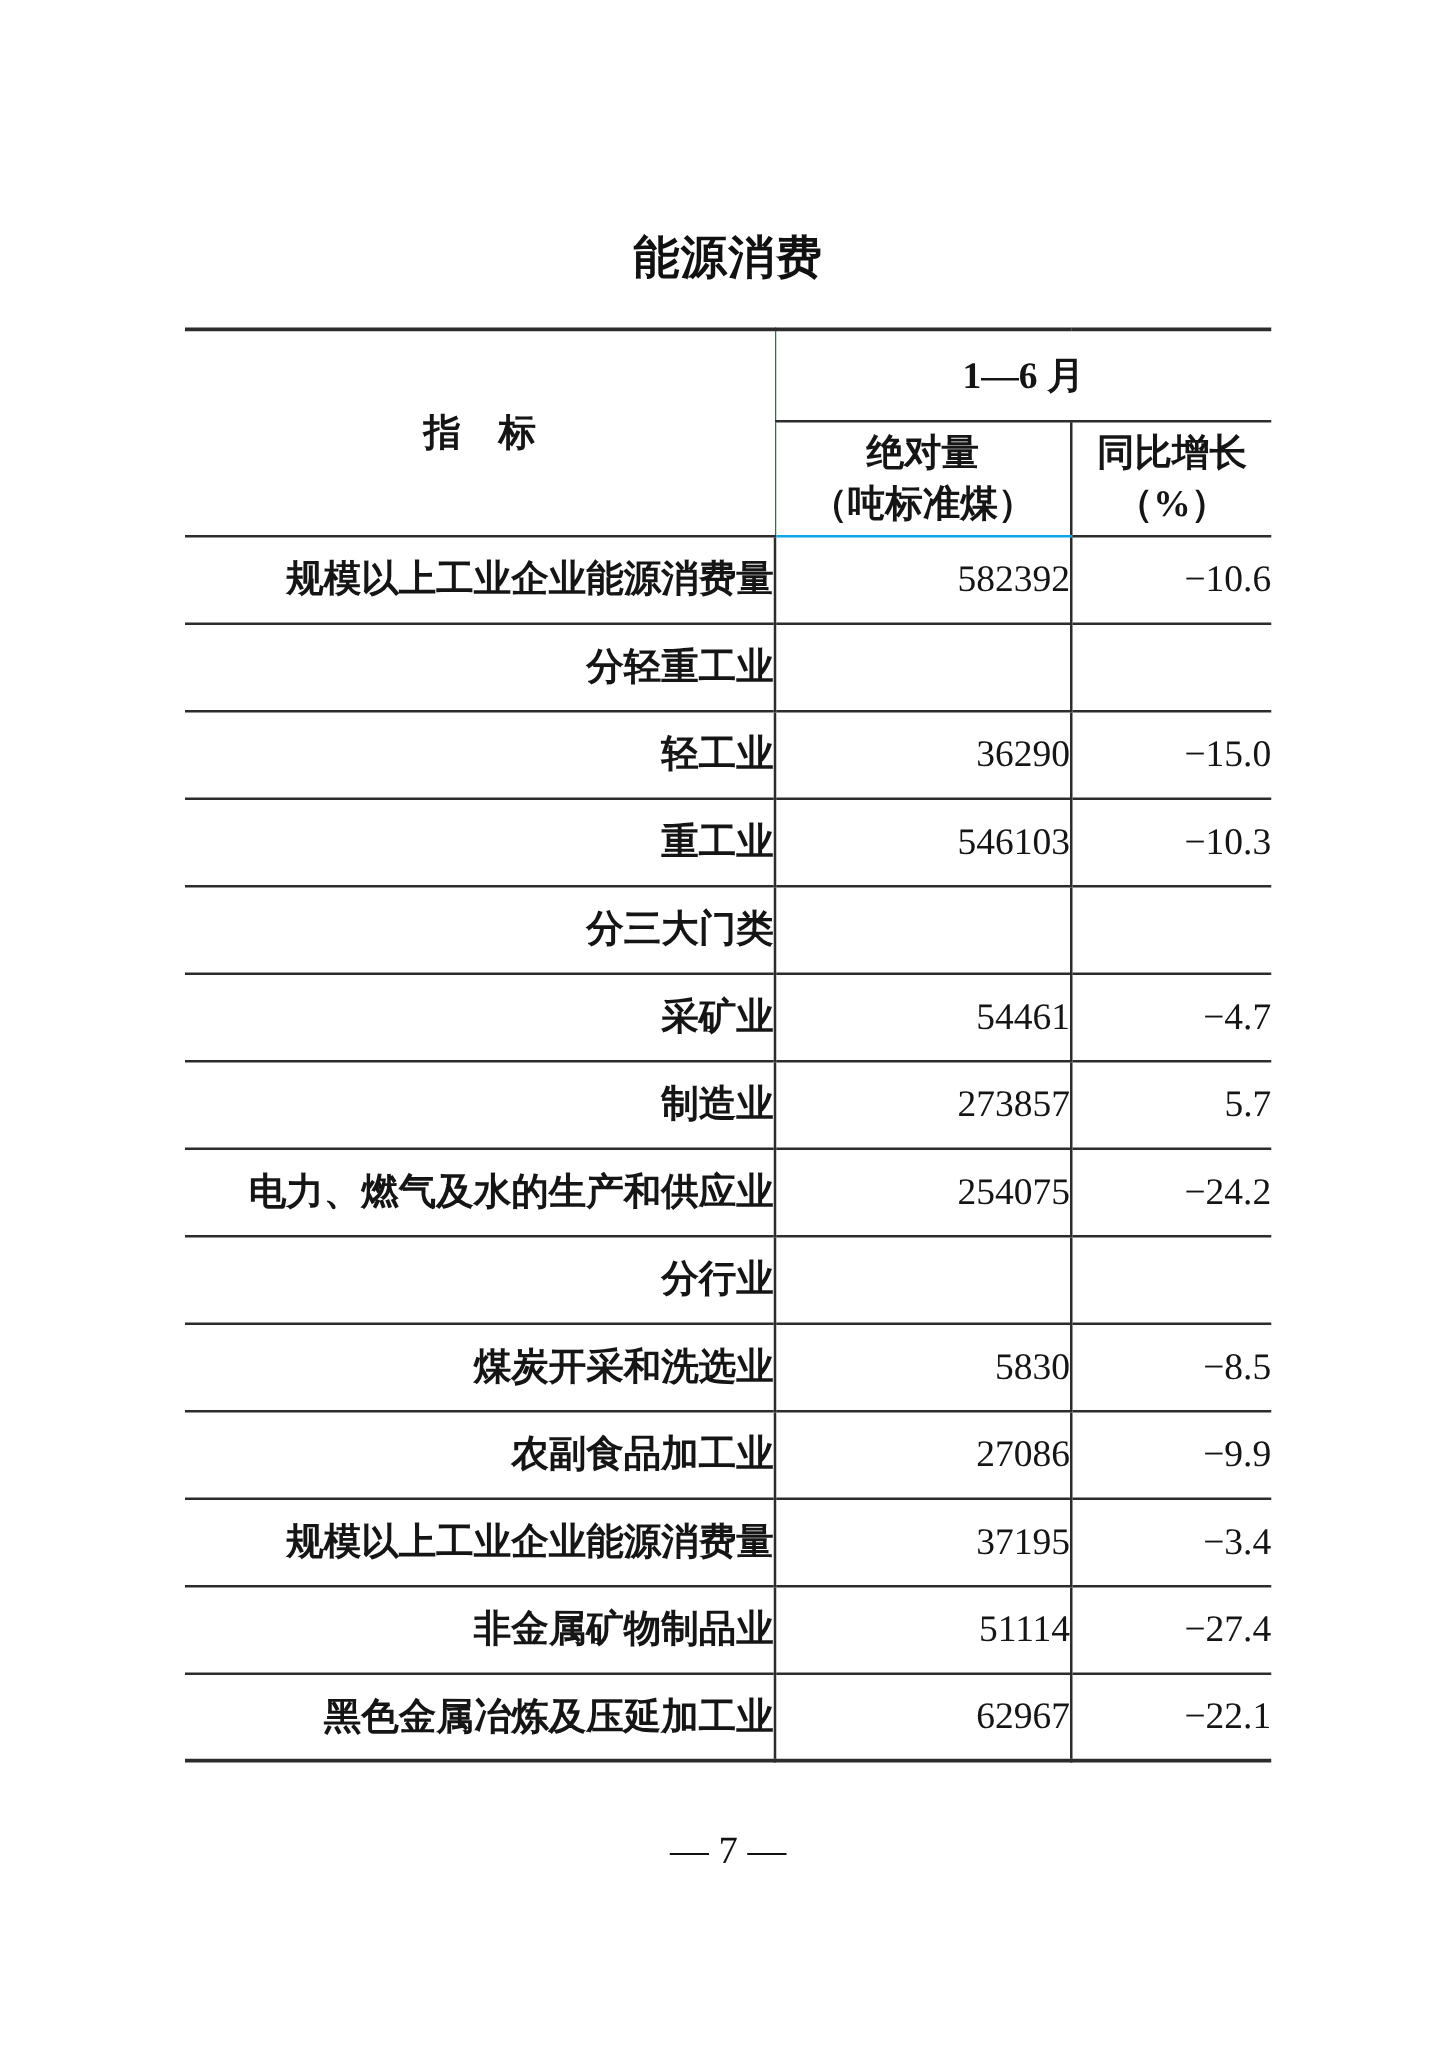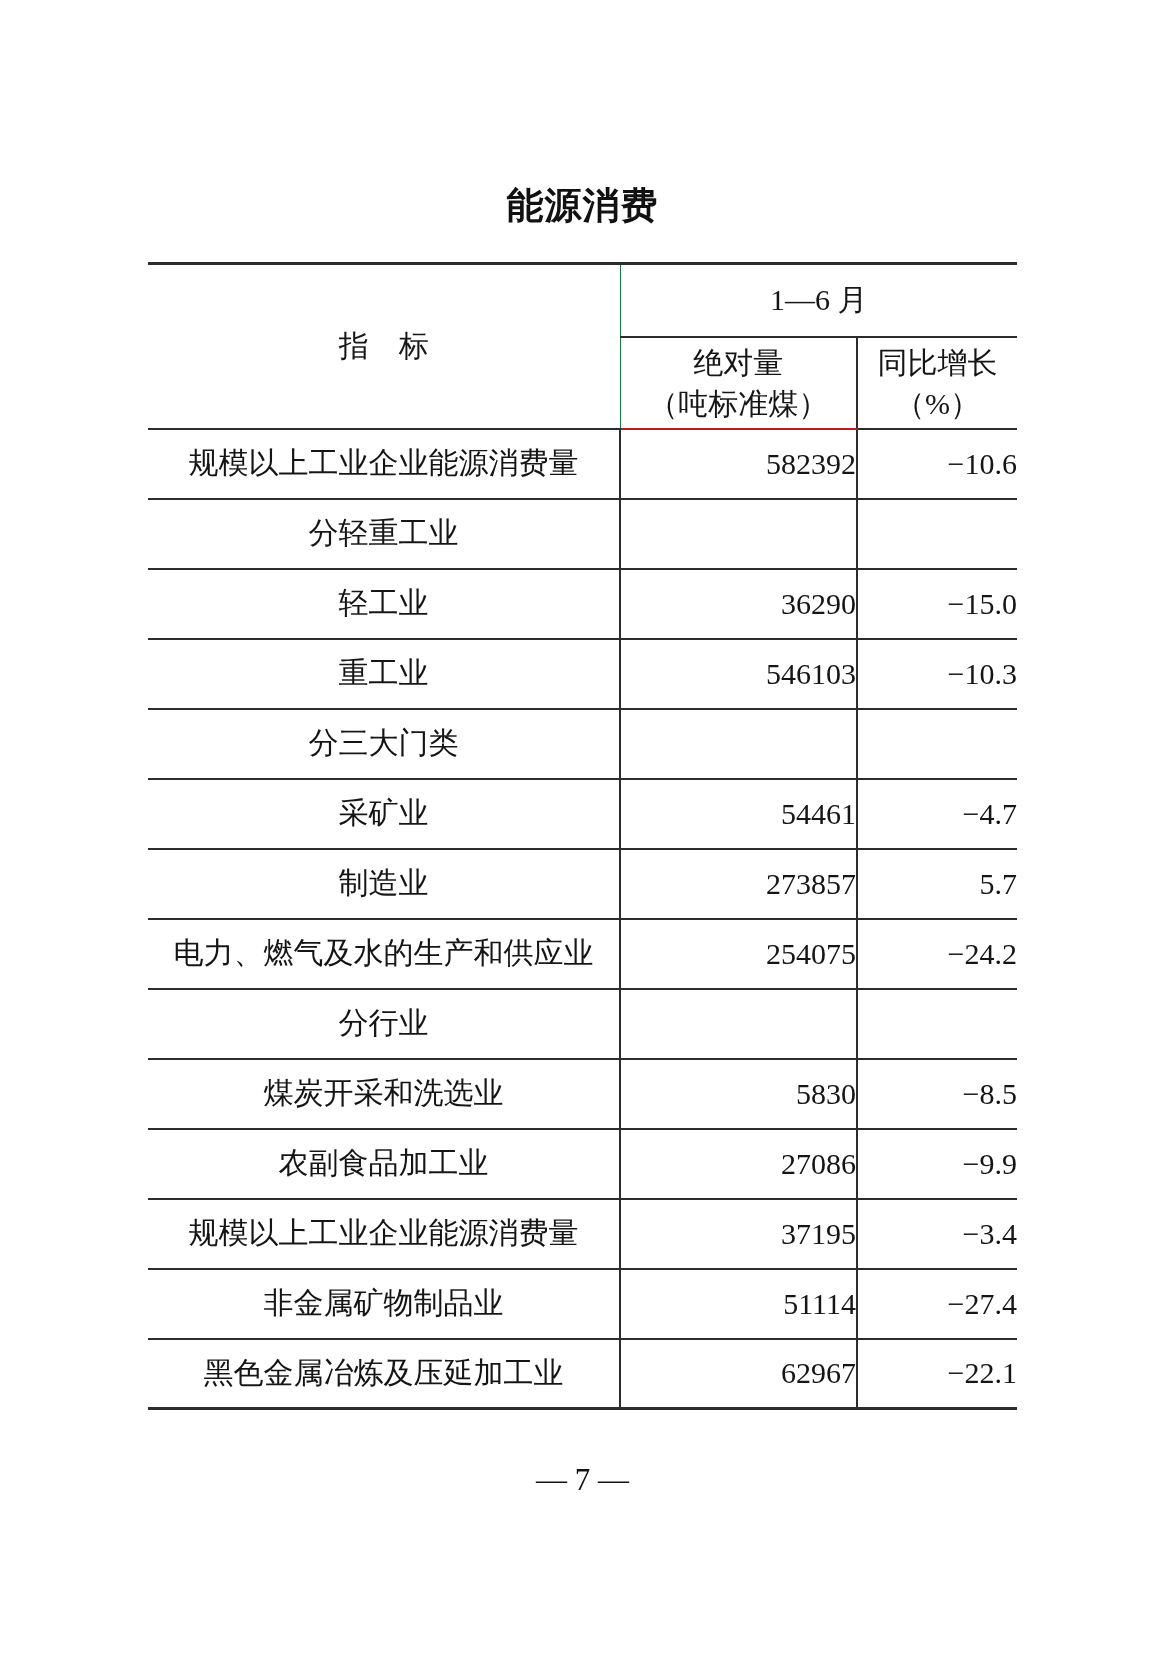--- a/index.html
+++ b/index.html
@@ -47,40 +47,40 @@
     border-top: 3px solid #2c2c2c;
     border-bottom: 3px solid #2c2c2c;
     font-size: 30px;
     color: #151515;
   }
   col.c1 { width: 472px; }
   col.c2 { width: 237px; }
   col.c3 { width: 160px; }
 
   table.energy th {
-    font-weight: normal;
+    font-weight: bold;
     padding: 0;
     vertical-align: middle;
   }
   tr.hrow1 { height: 73px; }
   tr.hrow2 { height: 92px; }
   .th-ind   { border-right: 1px solid #15803d; border-bottom: 2px solid #2c2c2c; }
   .th-period{ border-bottom: 2px solid #2c2c2c; }
-  .th-abs   { border-right: 2px solid #2c2c2c; border-bottom: 2px solid #b91c1c; }
+  .th-abs   { border-right: 2px solid #2c2c2c; border-bottom: 2px solid #0ea5e9; }
   .th-growth{ border-bottom: 2px solid #2c2c2c; }
   .hline { display: block; line-height: 41px; }
 
   table.energy tbody tr { height: 70px; border-top: 2px solid #2c2c2c; }
   table.energy td {
     padding: 0;
     vertical-align: middle;
     overflow: hidden;
     white-space: nowrap;
   }
-  td.lab { text-align: center; }
+  td.lab { text-align: right; font-weight: bold; }
   td.c2d { border-left: 2px solid #2c2c2c; }
   td.c3d { border-left: 2px solid #2c2c2c; }
   td.num { text-align: right; padding-right: 14px; }
 
   .ind-a { padding-left: 14px; }
   .ind-b { padding-left: 72px; }
   .ind-c { padding-left: 57px; }
   .ind-d { padding-left: 40px; }
 
   .page-number {

